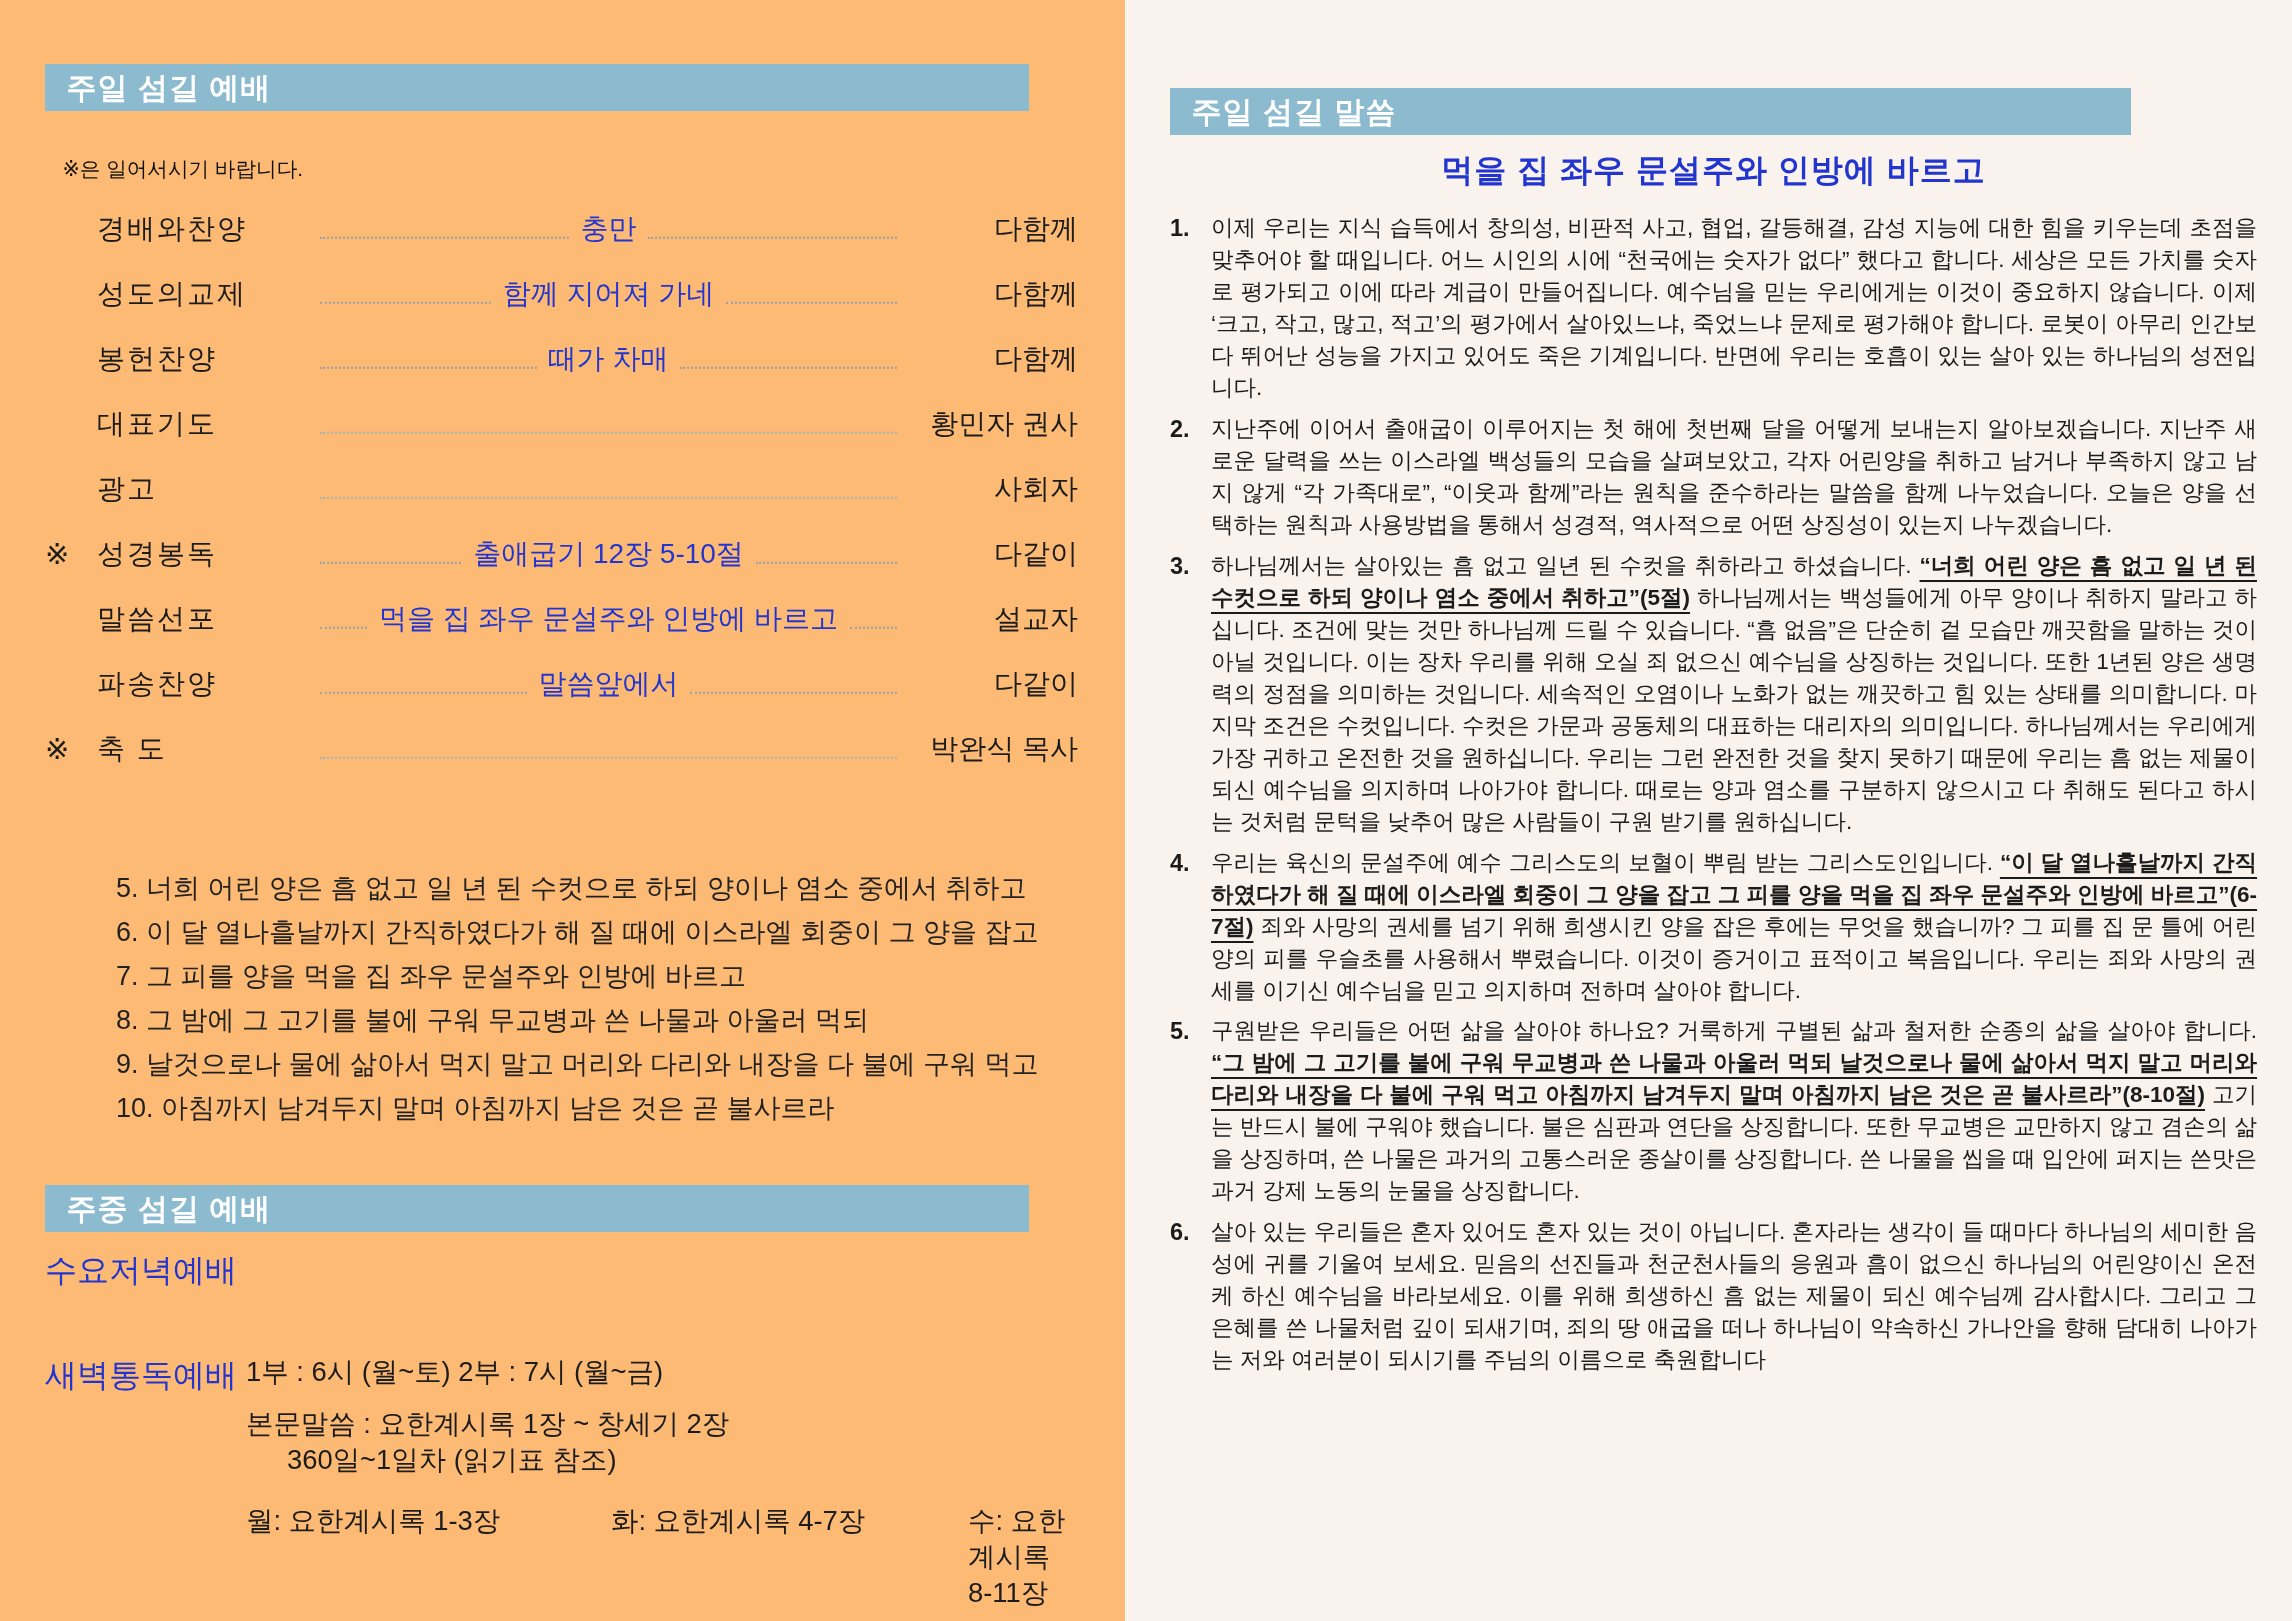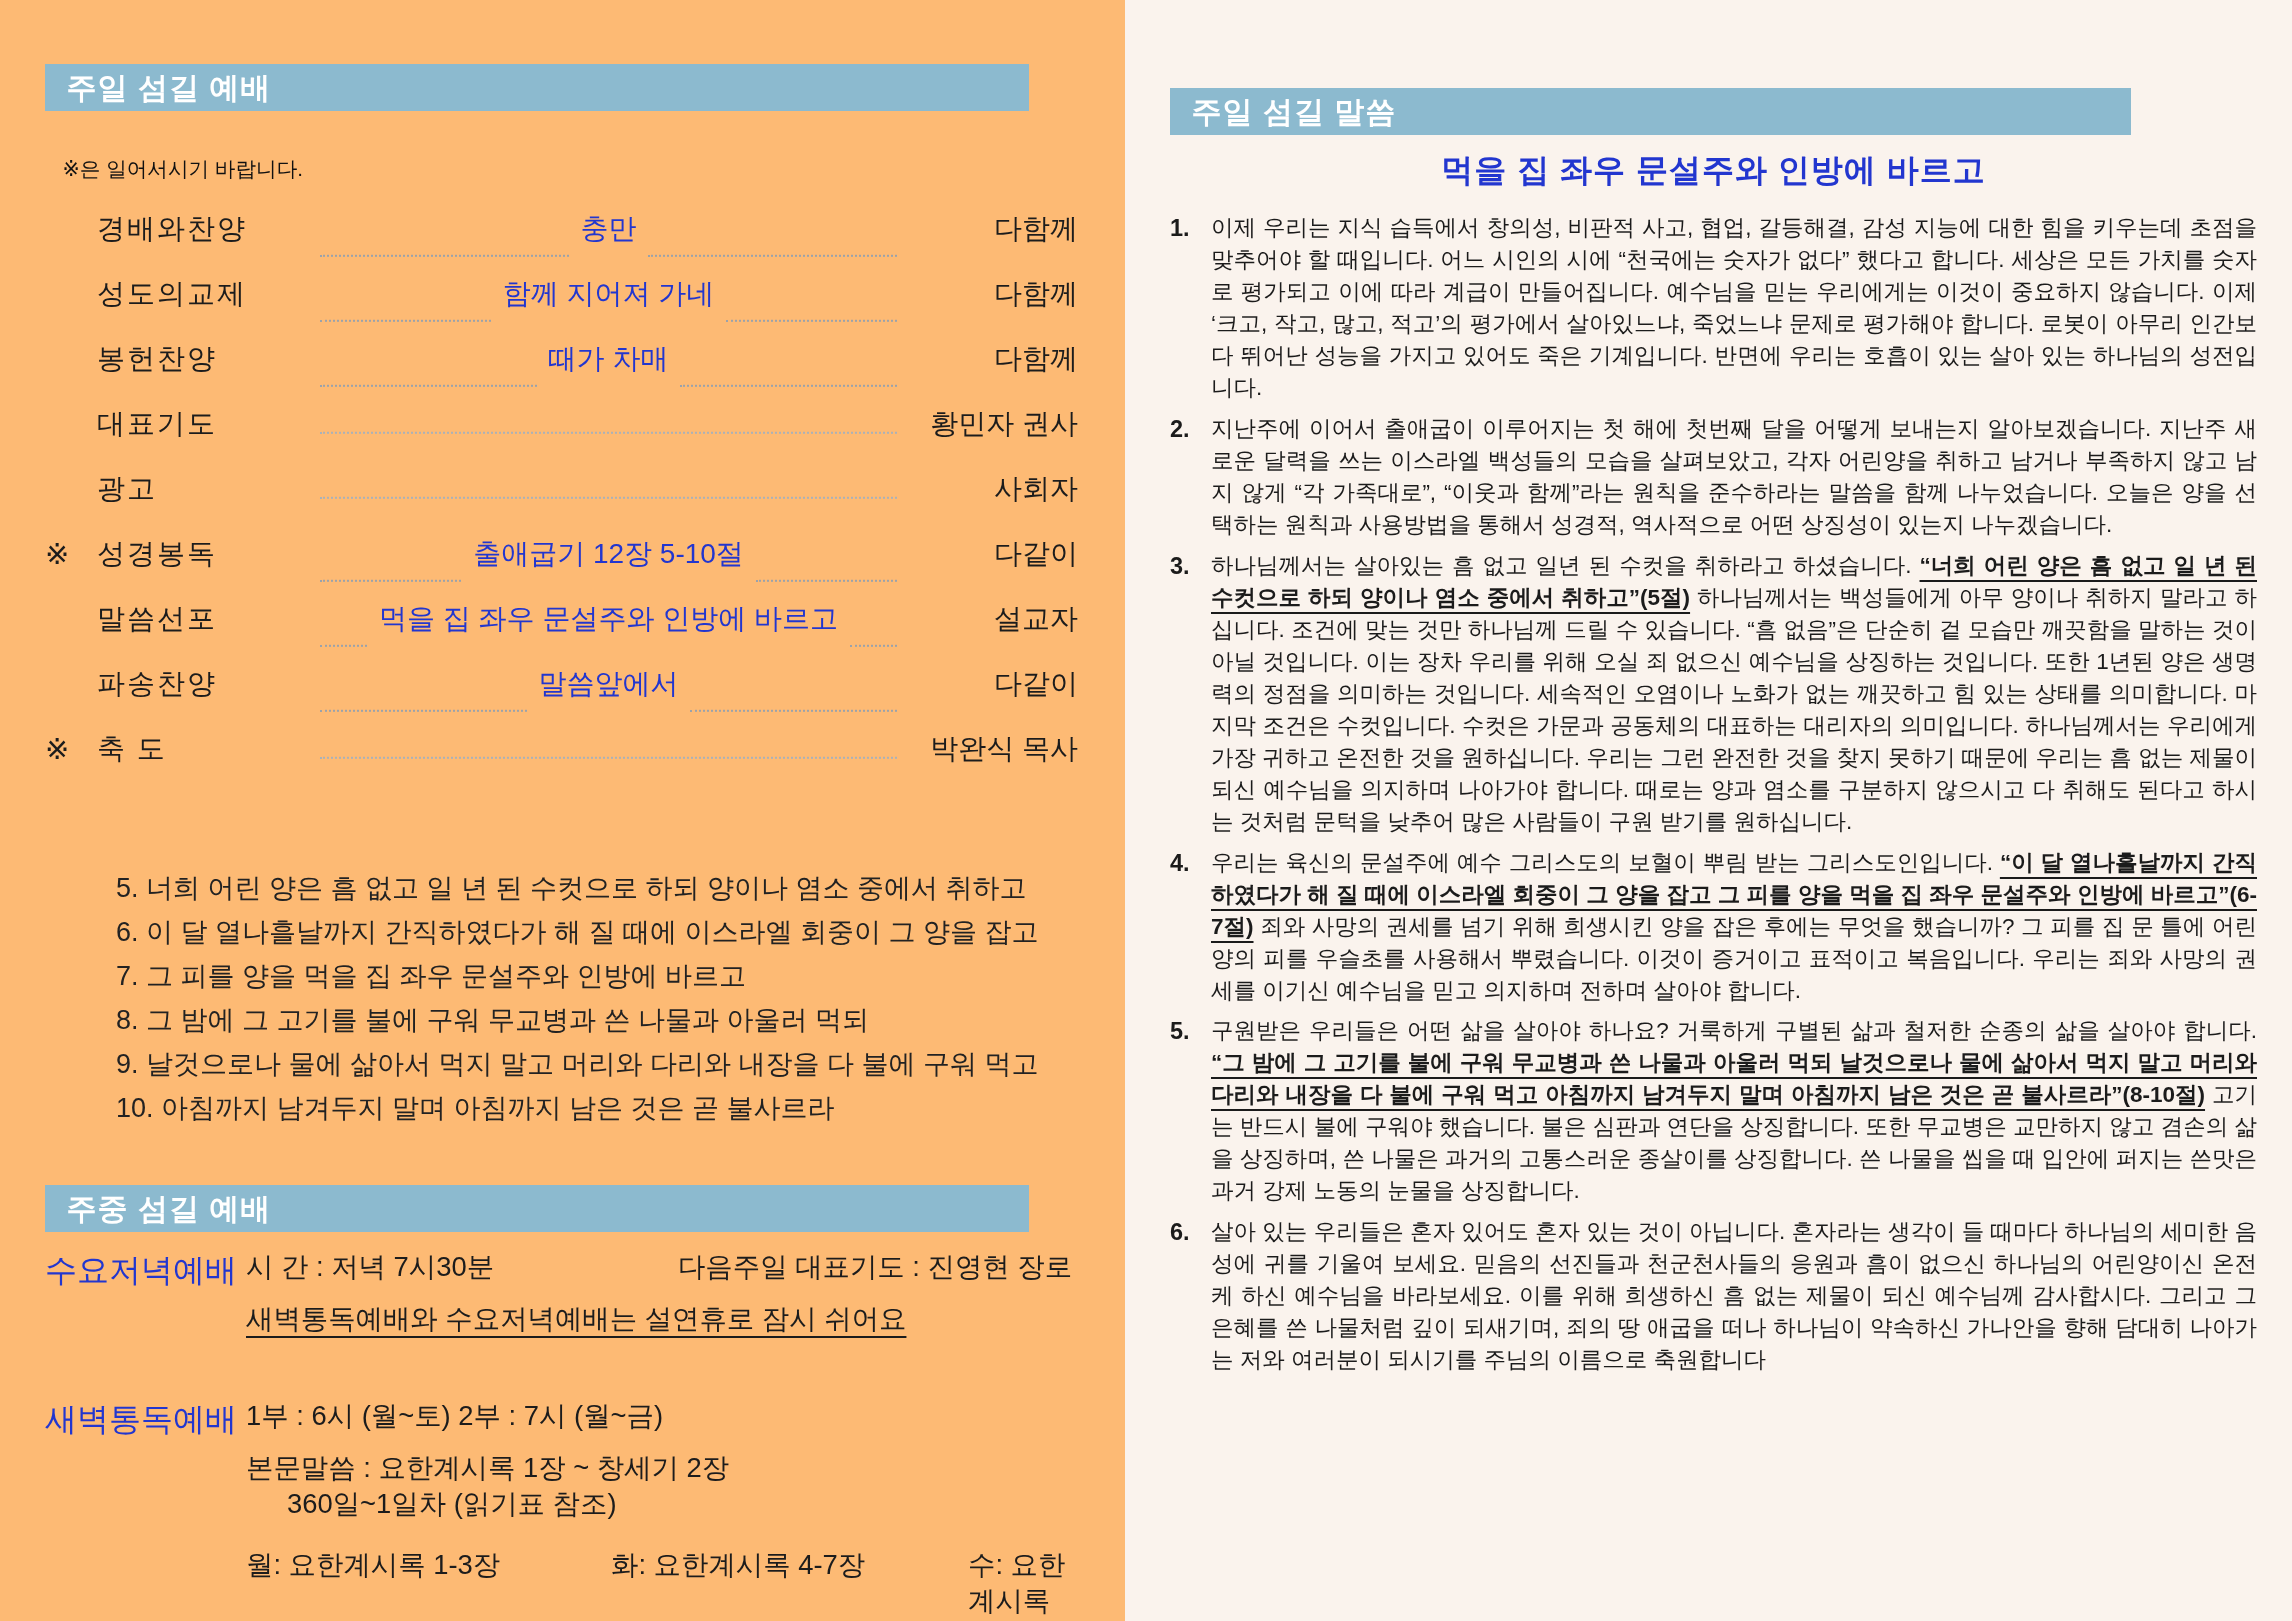--- a/index.html
+++ b/index.html
@@ -25,21 +25,21 @@
   .page-left .band { width:984px; }
   .page-right .band { width:961px; }
 
   .stand-note { margin-top:44px; margin-left:17.6px; font-size:20.6px; color:#111; }
 
   
   .order { margin-top:13.7px; }
   .order-row { display:flex; align-items:center; height:65px;gap:9px; }
   .order-star { width:43px; font-size:29px; color:#1c1c1c; }
   .order-label { width:214px; font-size:28px; letter-spacing:2px; white-space:nowrap; }
-  .order-mid { flex:1; display:flex; align-items:flex-end; }
+  .order-mid { flex:1; display:flex; align-items:center; }
   .leader { flex:1; border-bottom:2.5px dotted #9aa2ab; transform:translateY(8.8px); }
   .leader.wavy { border-bottom:2px dotted #aab1b8; }
   .order-value { color:#2236cf; font-size:28px; padding:0 11.8px; white-space:nowrap; font-weight:500; }
   .order-right { width:172px; text-align:right; font-size:28px; white-space:nowrap; }
 
   
   .verses { margin-top:84px; margin-left:71px; font-size:27px; line-height:44px; color:#222; }
 
   
   .weekband { margin-top:55px; }
@@ -162,27 +162,20 @@
         <div class="verse-line">7. 그 피를 양을 먹을 집 좌우 문설주와 인방에 바르고</div>
         <div class="verse-line">8. 그 밤에 그 고기를 불에 구워 무교병과 쓴 나물과 아울러 먹되</div>
         <div class="verse-line">9. 날것으로나 물에 삶아서 먹지 말고 머리와 다리와 내장을 다 불에 구워 먹고</div>
         <div class="verse-line">10. 아침까지 남겨두지 말며 아침까지 남은 것은 곧 불사르라</div>
       </div>
 
     <div class="band weekband">주중 섬길 예배</div>
 
     <div class="wk-row">
       <div class="wk-label">수요저녁예배</div>
-      <div class="wk-content">
-        <div class="wk-line1">
-          <span>시 간 : 저녁 7시30분</span>
-          <span>다음주일 대표기도 : 진영현 장로</span>
-        </div>
-        <div class="wk-notice">새벽통독예배와 수요저녁예배는 설연휴로 잠시 쉬어요</div>
-      </div>
     </div>
 
     <div class="wk-row dawn-row">
       <div class="wk-label">새벽통독예배</div>
       <div class="wk-content">
         <div>1부 : 6시 (월~토)  2부 : 7시 (월~금)</div>
         <div class="dawn-line2">
           <span>본문말씀 : 요한계시록 1장 ~ 창세기 2장</span>
           <span class="dawn-count">360일~1일차 (읽기표 참조)</span>
         </div>

